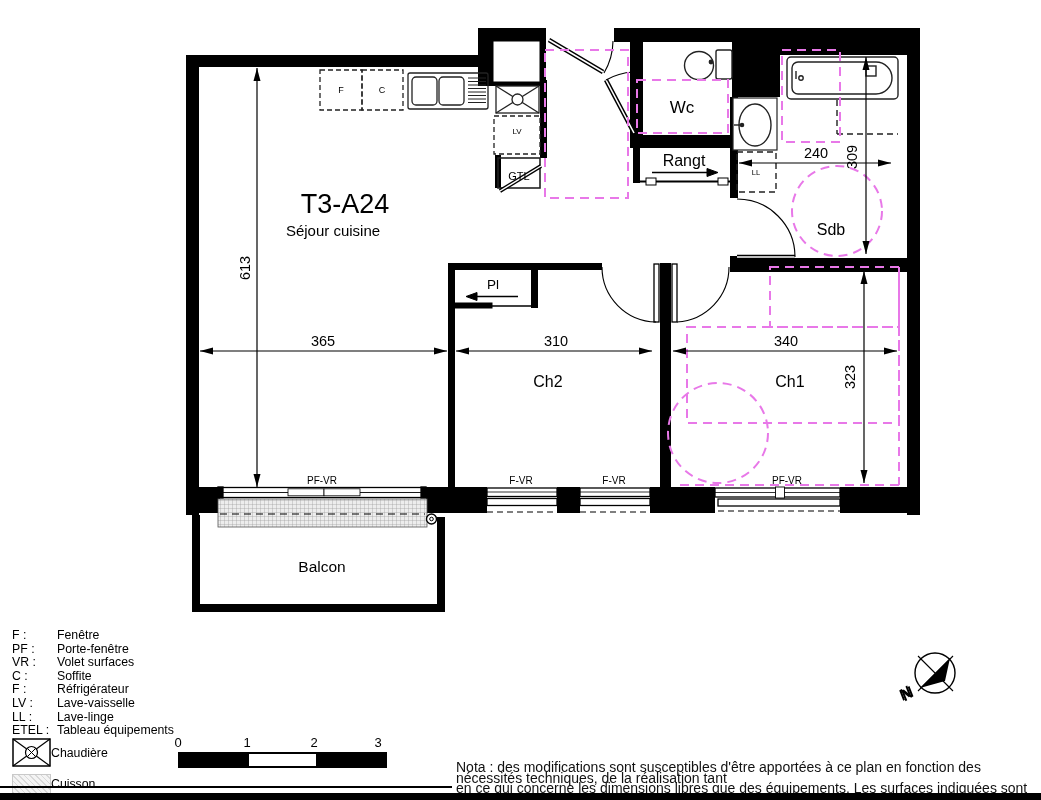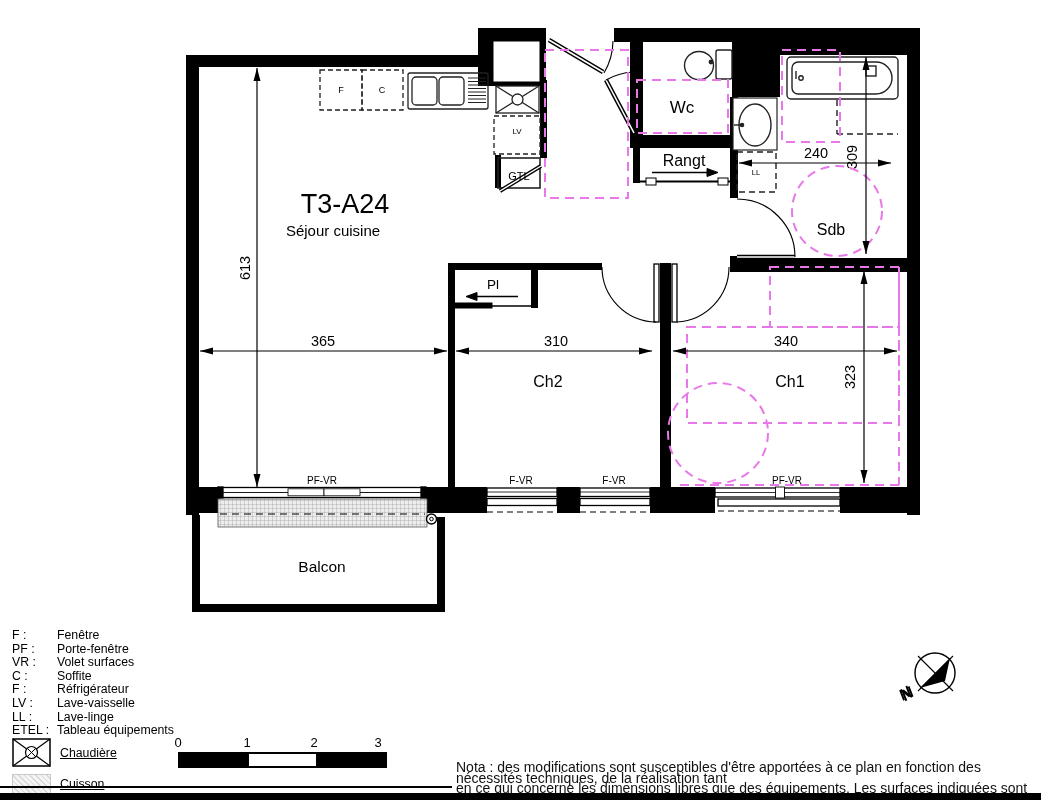--- a/index.html
+++ b/index.html
@@ -6,21 +6,21 @@
   #page{position:relative;width:1041px;height:800px;background:#ffffff;overflow:hidden;
         font-family:"Liberation Sans",sans-serif;}
   svg text{font-family:"Liberation Sans",sans-serif;fill:#000;}
   .dimlbl{font-size:14.5px;}
   .winlbl{font-size:10px;}
   #legend{position:absolute;left:12px;top:629px;font-size:12.3px;color:#000;}
   .lrow{display:flex;line-height:13.6px;}
   .labbr{display:inline-block;width:45px;}
   #legend-icons{position:absolute;left:12px;top:738px;color:#000;font-size:12.3px;}
   .icorow{display:flex;align-items:center;margin-bottom:7px;}
-  .icolbl{margin-left:9px;text-decoration:underline;}
+  .icolbl{}
   #soffite-swatch{width:37px;height:18px;border:1px solid #c9c9c9;
      background:repeating-linear-gradient(45deg,#d8d8d8 0 1px,#f4f4f4 1px 4px);}
   #scalebar{position:absolute;left:178px;top:735px;width:210px;height:34px;color:#000;}
   .tick{position:absolute;top:0;font-size:13px;transform:translateX(-50%);}
   #sbar{position:absolute;left:0;top:17px;width:205px;height:12px;border:2px solid #000;display:flex;}
   #sbar div{height:100%;}
   #nota{position:absolute;left:456px;top:762px;width:582px;font-size:14px;line-height:10.6px;color:#111;}
   #frame-line{position:absolute;left:0;top:786px;width:452px;height:2px;background:#000;}
   #frame-bar{position:absolute;left:0;top:793px;width:1041px;height:7px;background:#000;}
 </style>

